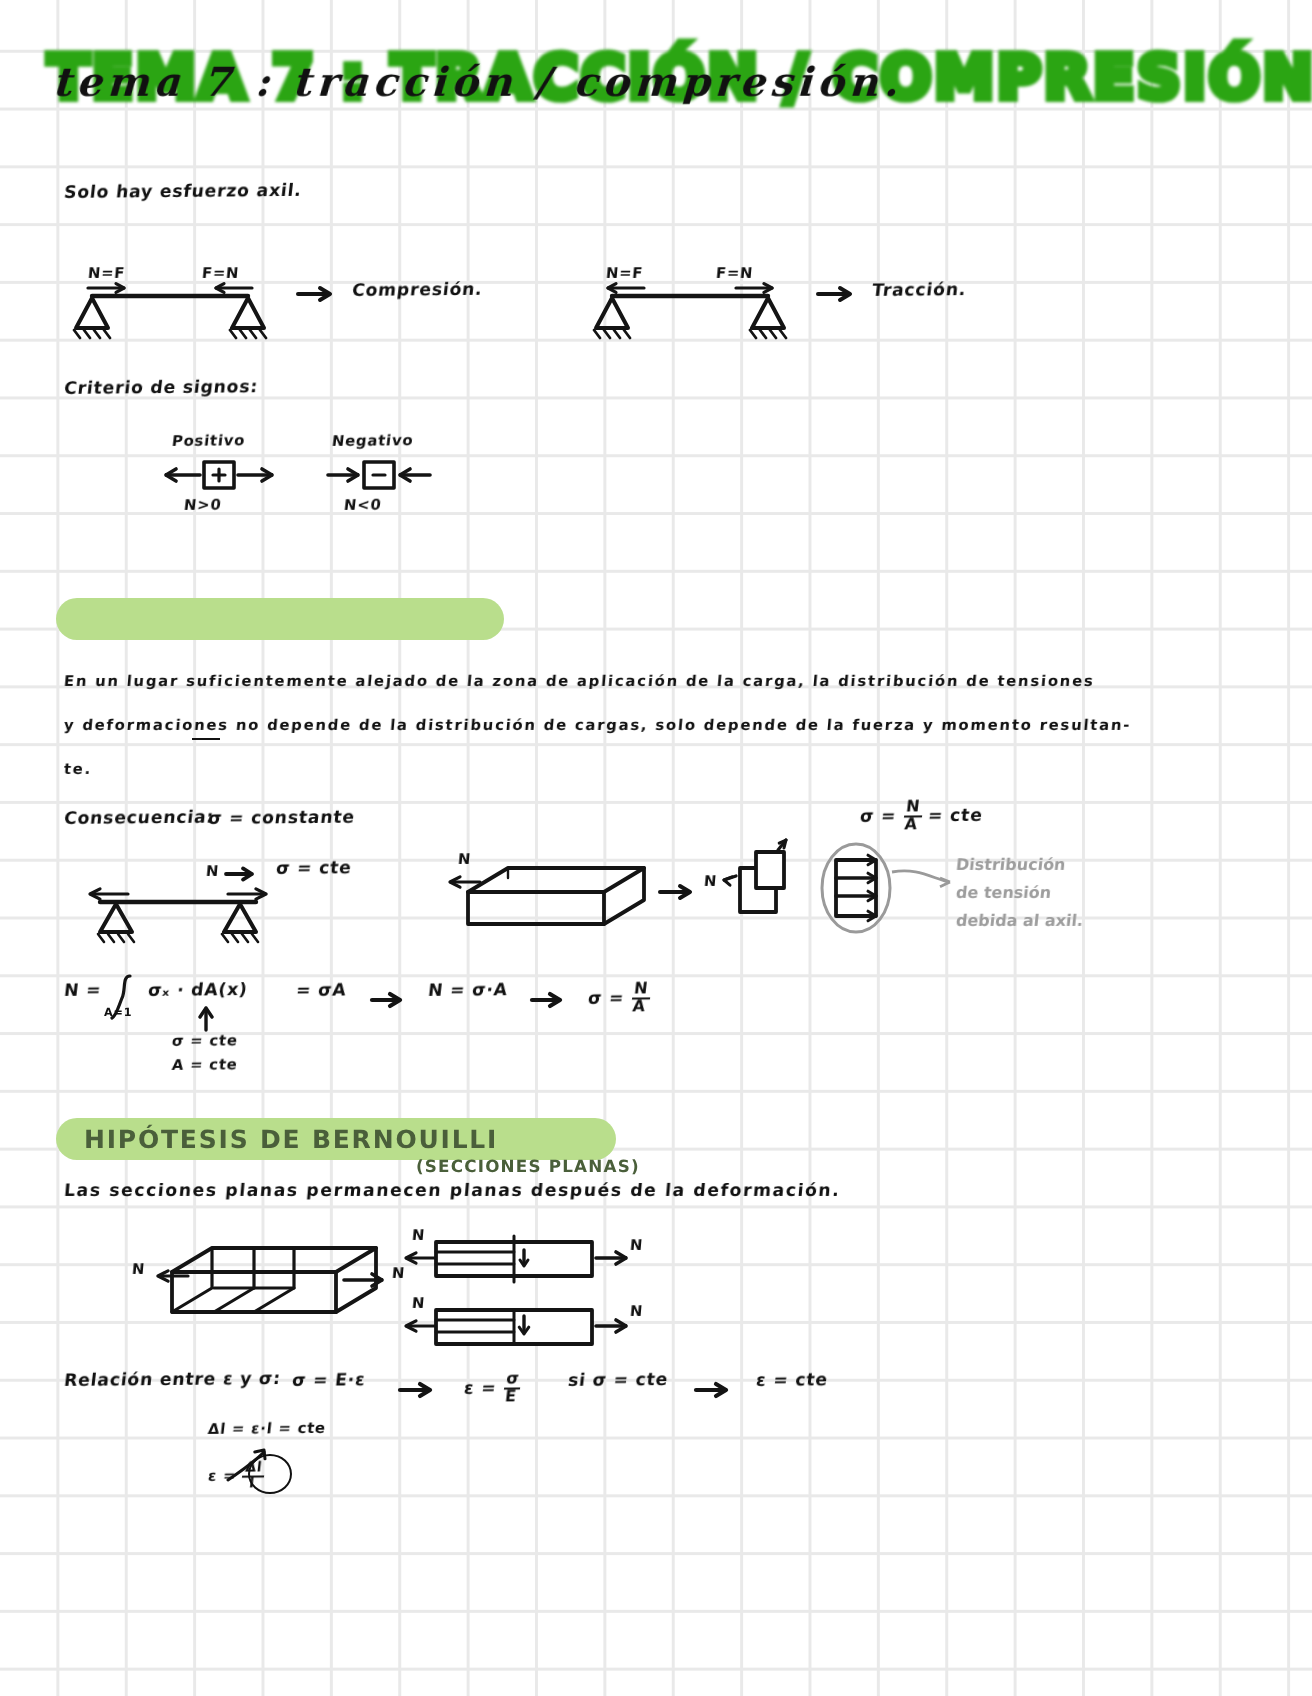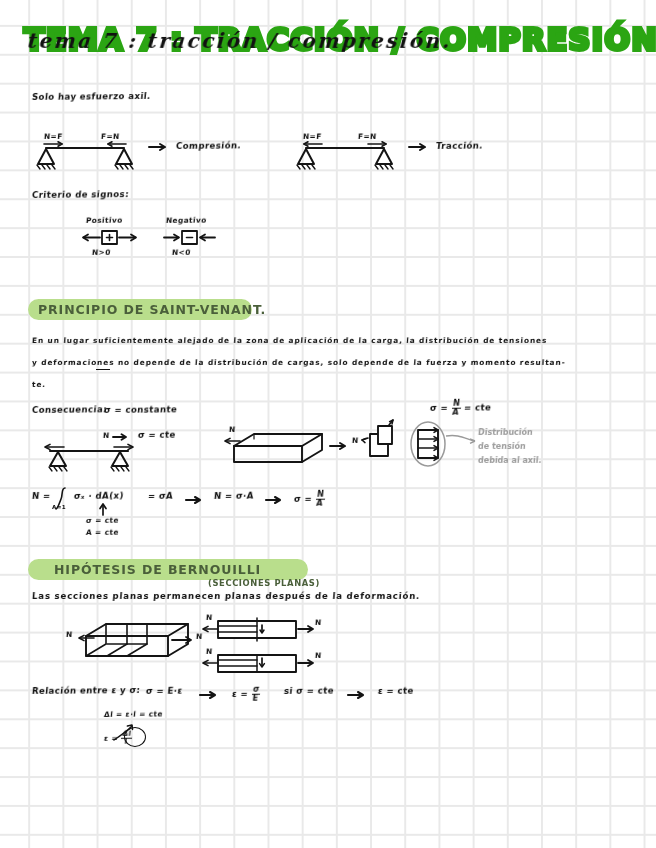--- a/index.html
+++ b/index.html
@@ -189,21 +189,20 @@
       <line class="st" x1="6" y1="9.5" x2="20" y2="9.5" stroke-width="1.8"></line>
       <path class="st" d="M21 9.5 l-5 -3 M21 9.5 l-5 3" stroke-width="1.8"></path>
       <line class="st" x1="57" y1="9.5" x2="43" y2="9.5" stroke-width="1.8"></line>
       <path class="st" d="M42 9.5 l5 -3 M42 9.5 l5 3" stroke-width="1.8"></path>
       <path class="st" d="M28.5 9.5 h6" stroke-width="1.6"></path>
     </svg>
     <div class="hw tiny ink" style="left:172px;top:248px;">N&lt;0</div>
   </div>
 
   <div class="pill" style="left:28px;top:299px;width:202px;"></div>
-  <div class="pill-text" style="left:38px;top:302px;">PRINCIPIO DE SAINT-VENANT.</div>
 
   <div class="hw tiny ink2" style="left:32px;top:336px;letter-spacing:.9px;">En un lugar suficientemente alejado de la zona de aplicación de la carga, la distribución de tensiones</div>
   <div class="hw tiny ink2" style="left:32px;top:358px;letter-spacing:.9px;">y deformaciones no depende de la distribución de cargas, solo depende de la fuerza y momento resultan-</div>
   <div class="hw tiny ink2" style="left:32px;top:380px;letter-spacing:.9px;">te.</div>
   <div class="line" style="left:96px;top:369px;width:14px;height:1.3px;"></div>
 
   <div class="hw small ink" style="left:32px;top:405px;">Consecuencia:</div>
   <div class="hw small ink" style="left:104px;top:405px;">σ = constante</div>
 
   <div>
@@ -305,21 +304,21 @@
     </div>
     <svg style="left:98px;top:504px;" width="12" height="12">
       <line class="st" x1="5" y1="11" x2="5" y2="1" stroke-width="1.7"></line>
       <path class="st" d="M5 0 l-3 4.5 M5 0 l3 4.5" stroke-width="1.7"></path>
     </svg>
     <div class="hw tiny ink" style="left:86px;top:516px;">σ = cte</div>
     <div class="hw tiny ink" style="left:86px;top:528px;">A = cte</div>
   </div>
 
   <div class="pill" style="left:28px;top:559px;width:258px;"></div>
-  <div class="pill-text" style="left:54px;top:562px;text-align:center;">HIPÓTESIS DE BERNOUILLI</div>
+  <div class="pill-text" style="left:42px;top:562px;text-align:center;">HIPÓTESIS DE BERNOUILLI</div>
   <div class="pill-text pill-sub" style="left:208px;top:566px;margin-top:12px;">(SECCIONES PLANAS)</div>
 
   <div class="hw small ink2" style="left:32px;top:591px;letter-spacing:.8px;">Las secciones planas permanecen planas después de la deformación.</div>
 
   <div>
     <div class="hw tiny ink2" style="left:66px;top:630px;">N</div>
     <svg style="left:72px;top:614px;" width="130" height="50">
       <path class="st" d="M22 24 L8 24" stroke-width="1.6"></path>
       <path class="st" d="M7 24 l5 -2.6 M7 24 l5 2.6" stroke-width="1.6"></path>
       <path class="st" d="M14 22 L96 22 L116 10 L34 10 Z" stroke-width="1.9"></path>

